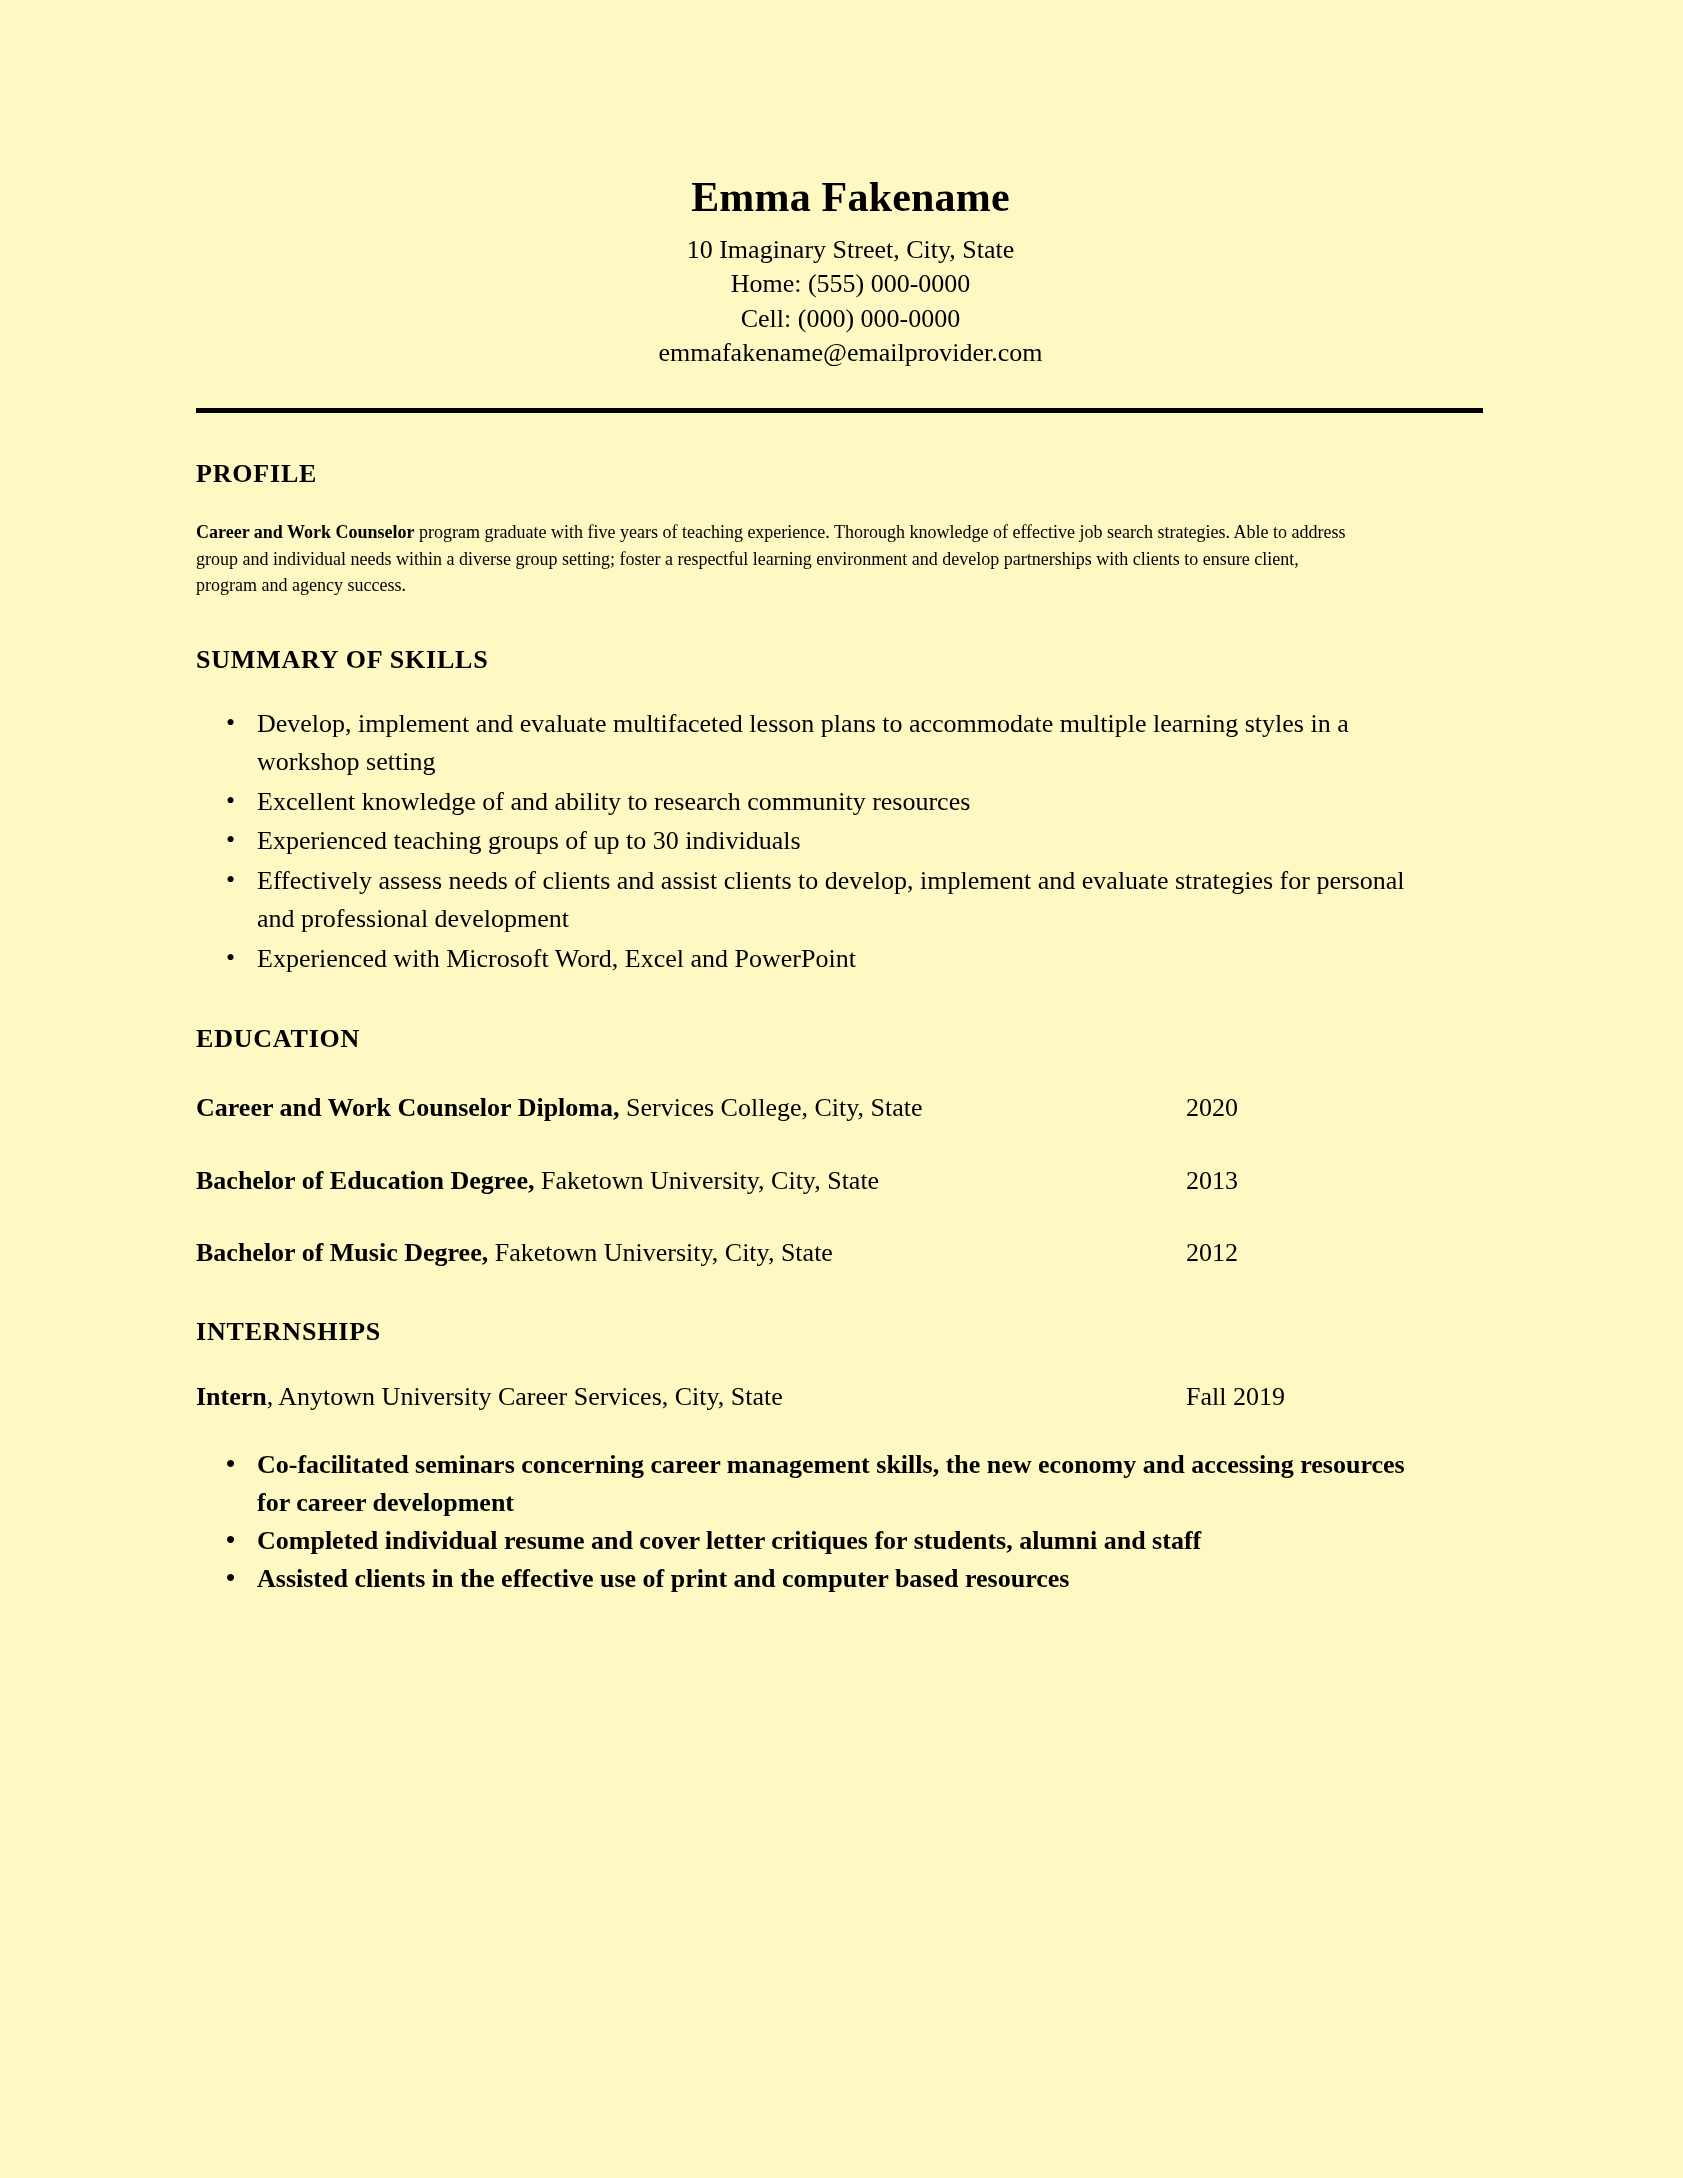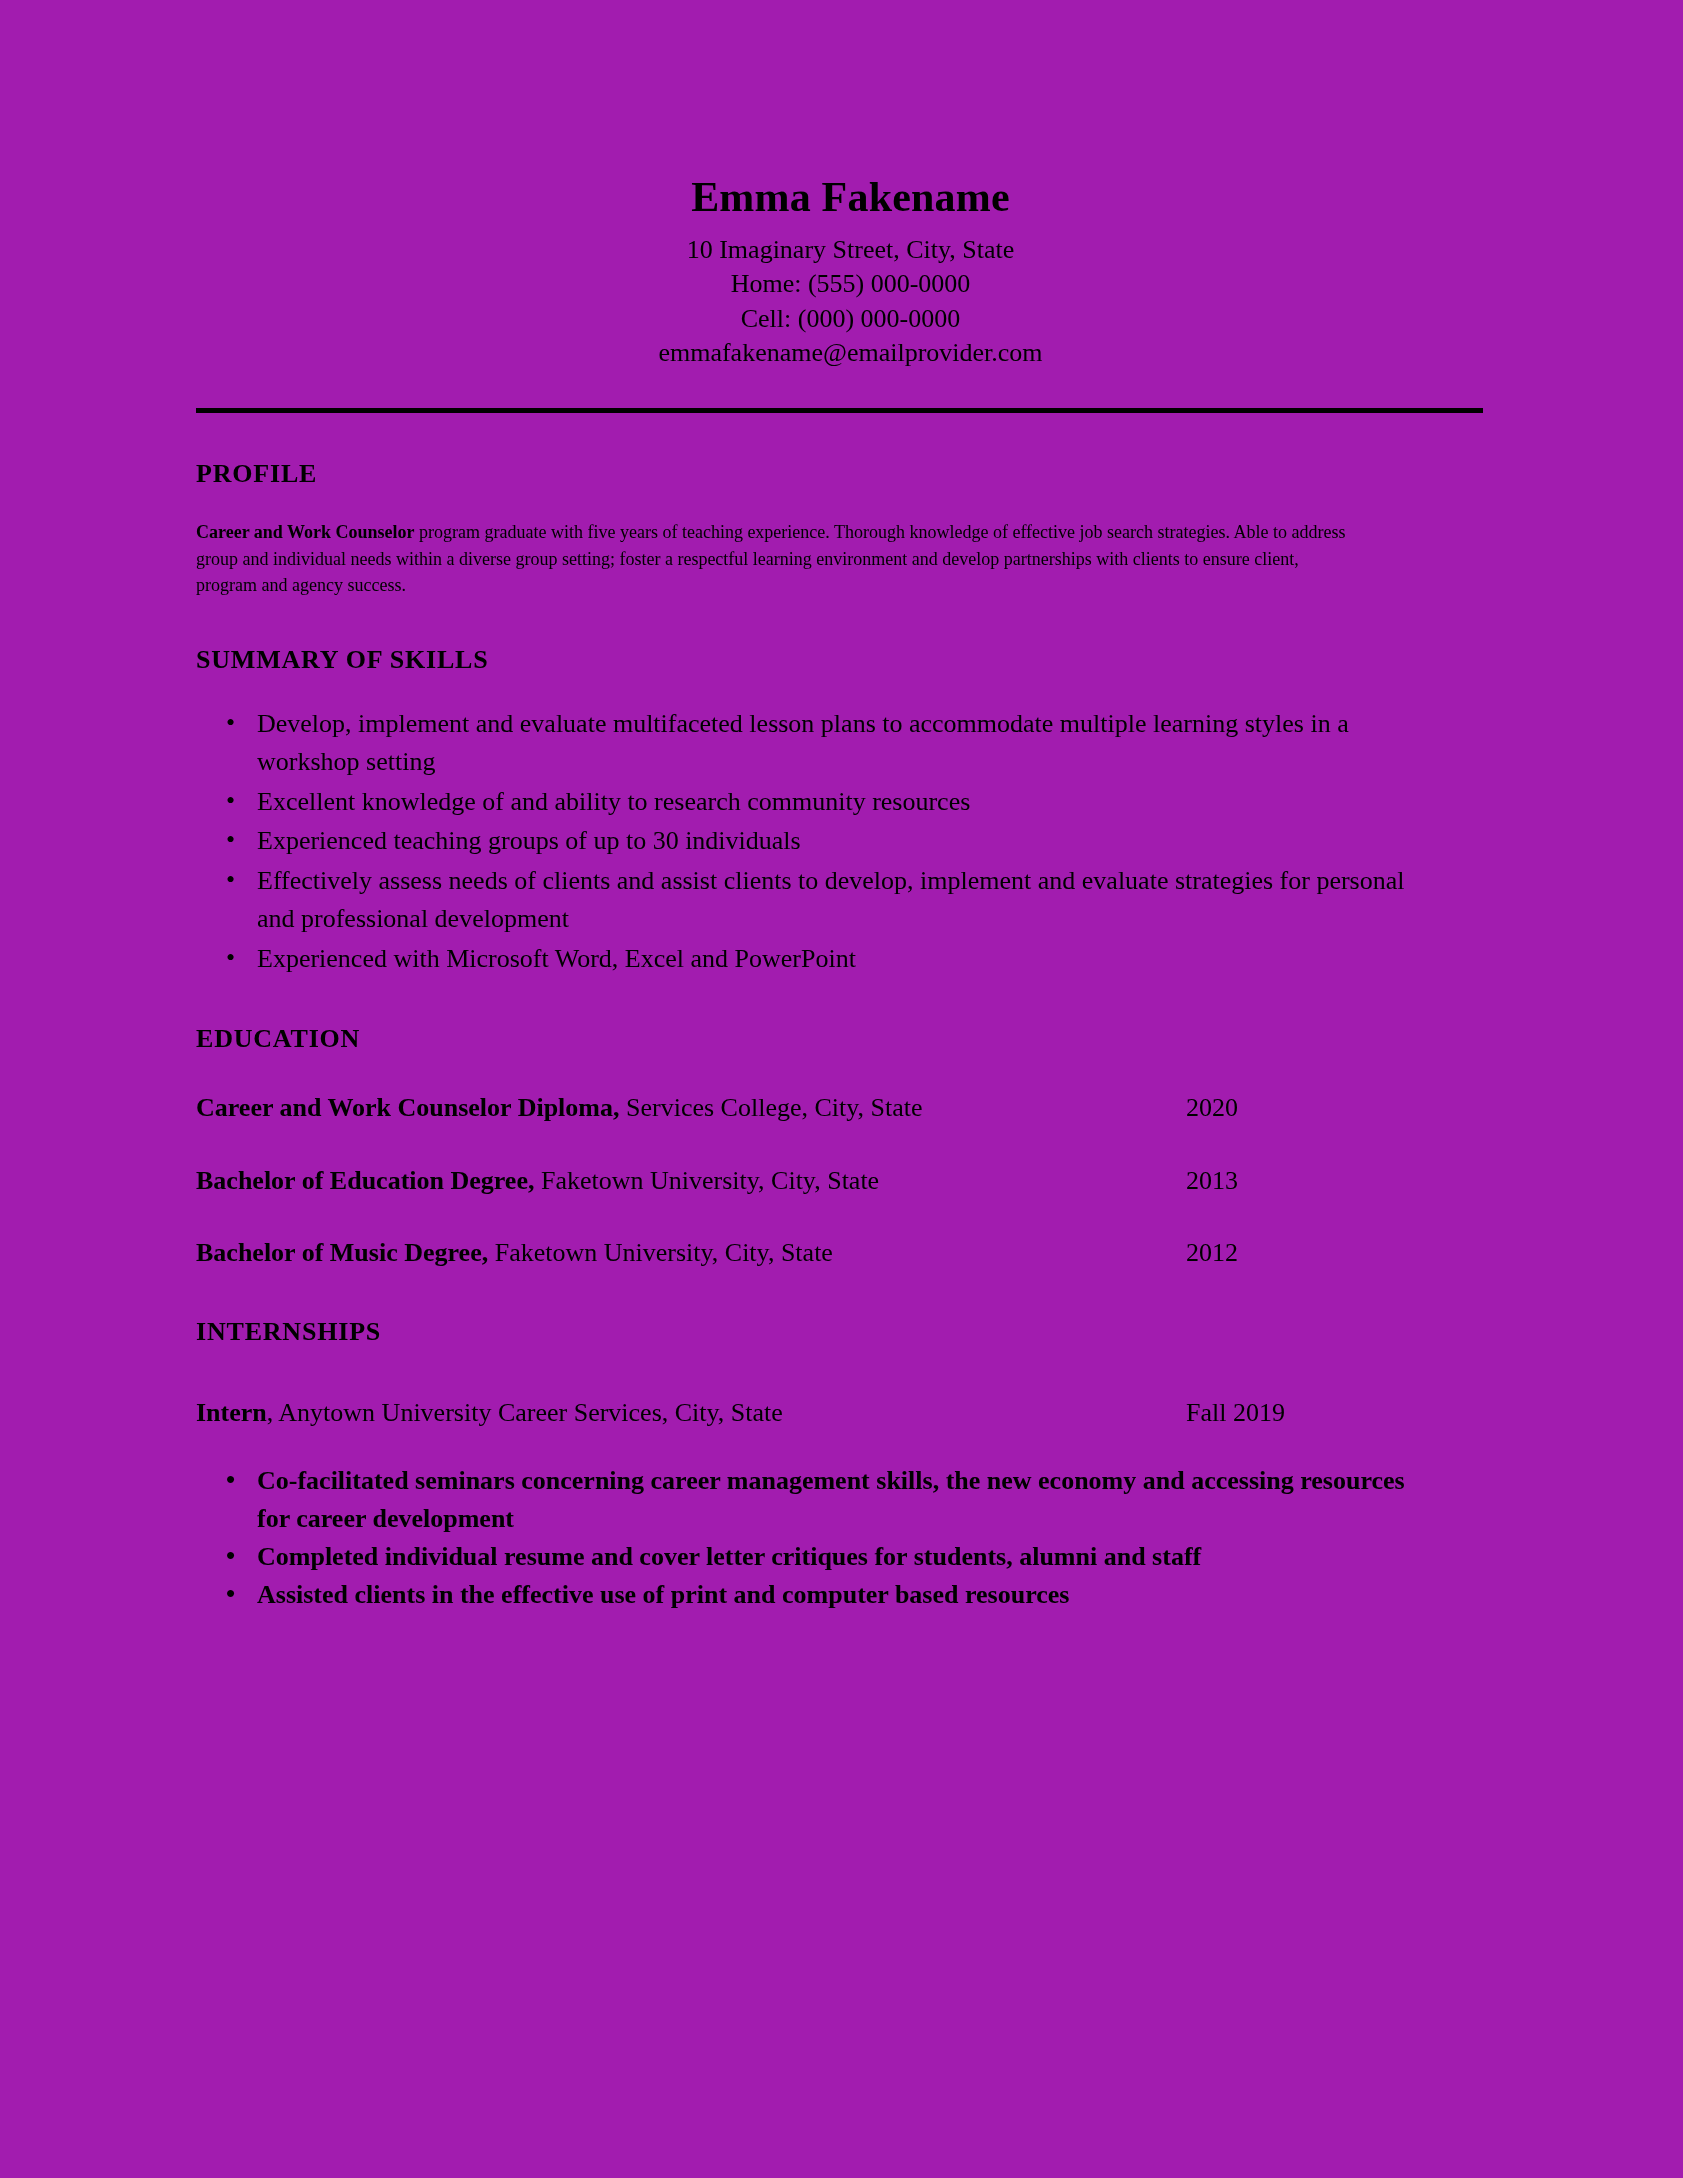--- a/index.html
+++ b/index.html
@@ -14,21 +14,21 @@
     color: #000000;
     position: relative;
     overflow: hidden;
   }
   .page {
     position: absolute;
     left: 0;
     top: 0;
     width: 1683px;
     height: 2178px;
-    background: #a21caf;
+    background: #fef9c3;
   }
   .paper {
     position: absolute;
     left: 0;
     top: 0;
     width: 1683px;
     height: 2178px;
     box-sizing: border-box;
     padding: 0;
   }
@@ -114,21 +114,21 @@
   }
   .edu-row .edu-text b { font-weight: bold; }
   .edu-row .edu-year {
     flex: 0 0 auto;
     text-align: left;
     white-space: nowrap;
   }
   .intern-row {
     display: flex;
     align-items: flex-start;
-    margin-top: 48px;
+    margin-top: 32px;
     font-size: 26px;
     line-height: 1.4;
   }
   .intern-row .intern-text {
     flex: 0 0 990px;
     max-width: 990px;
   }
   .intern-row .intern-text b { font-weight: bold; }
   .intern-row .intern-date {
     flex: 0 0 auto;

